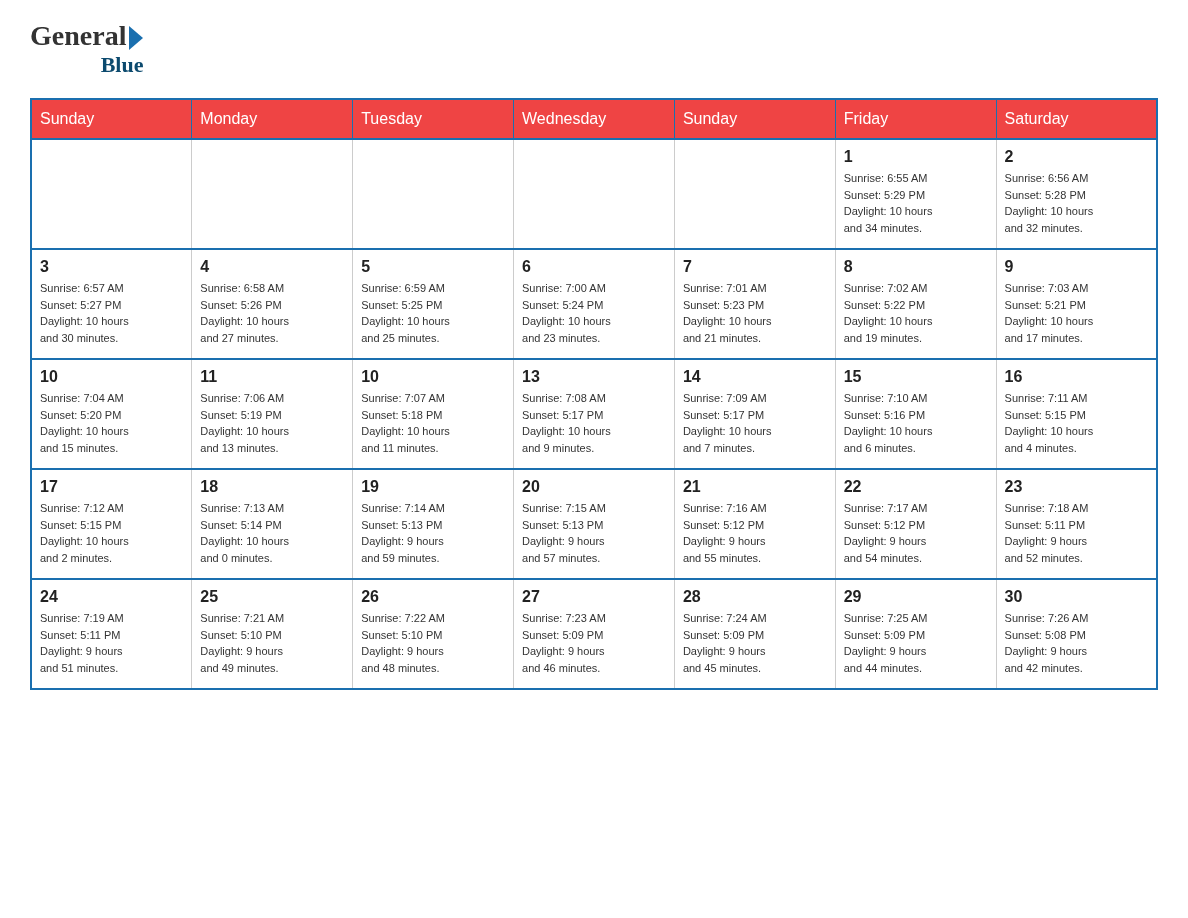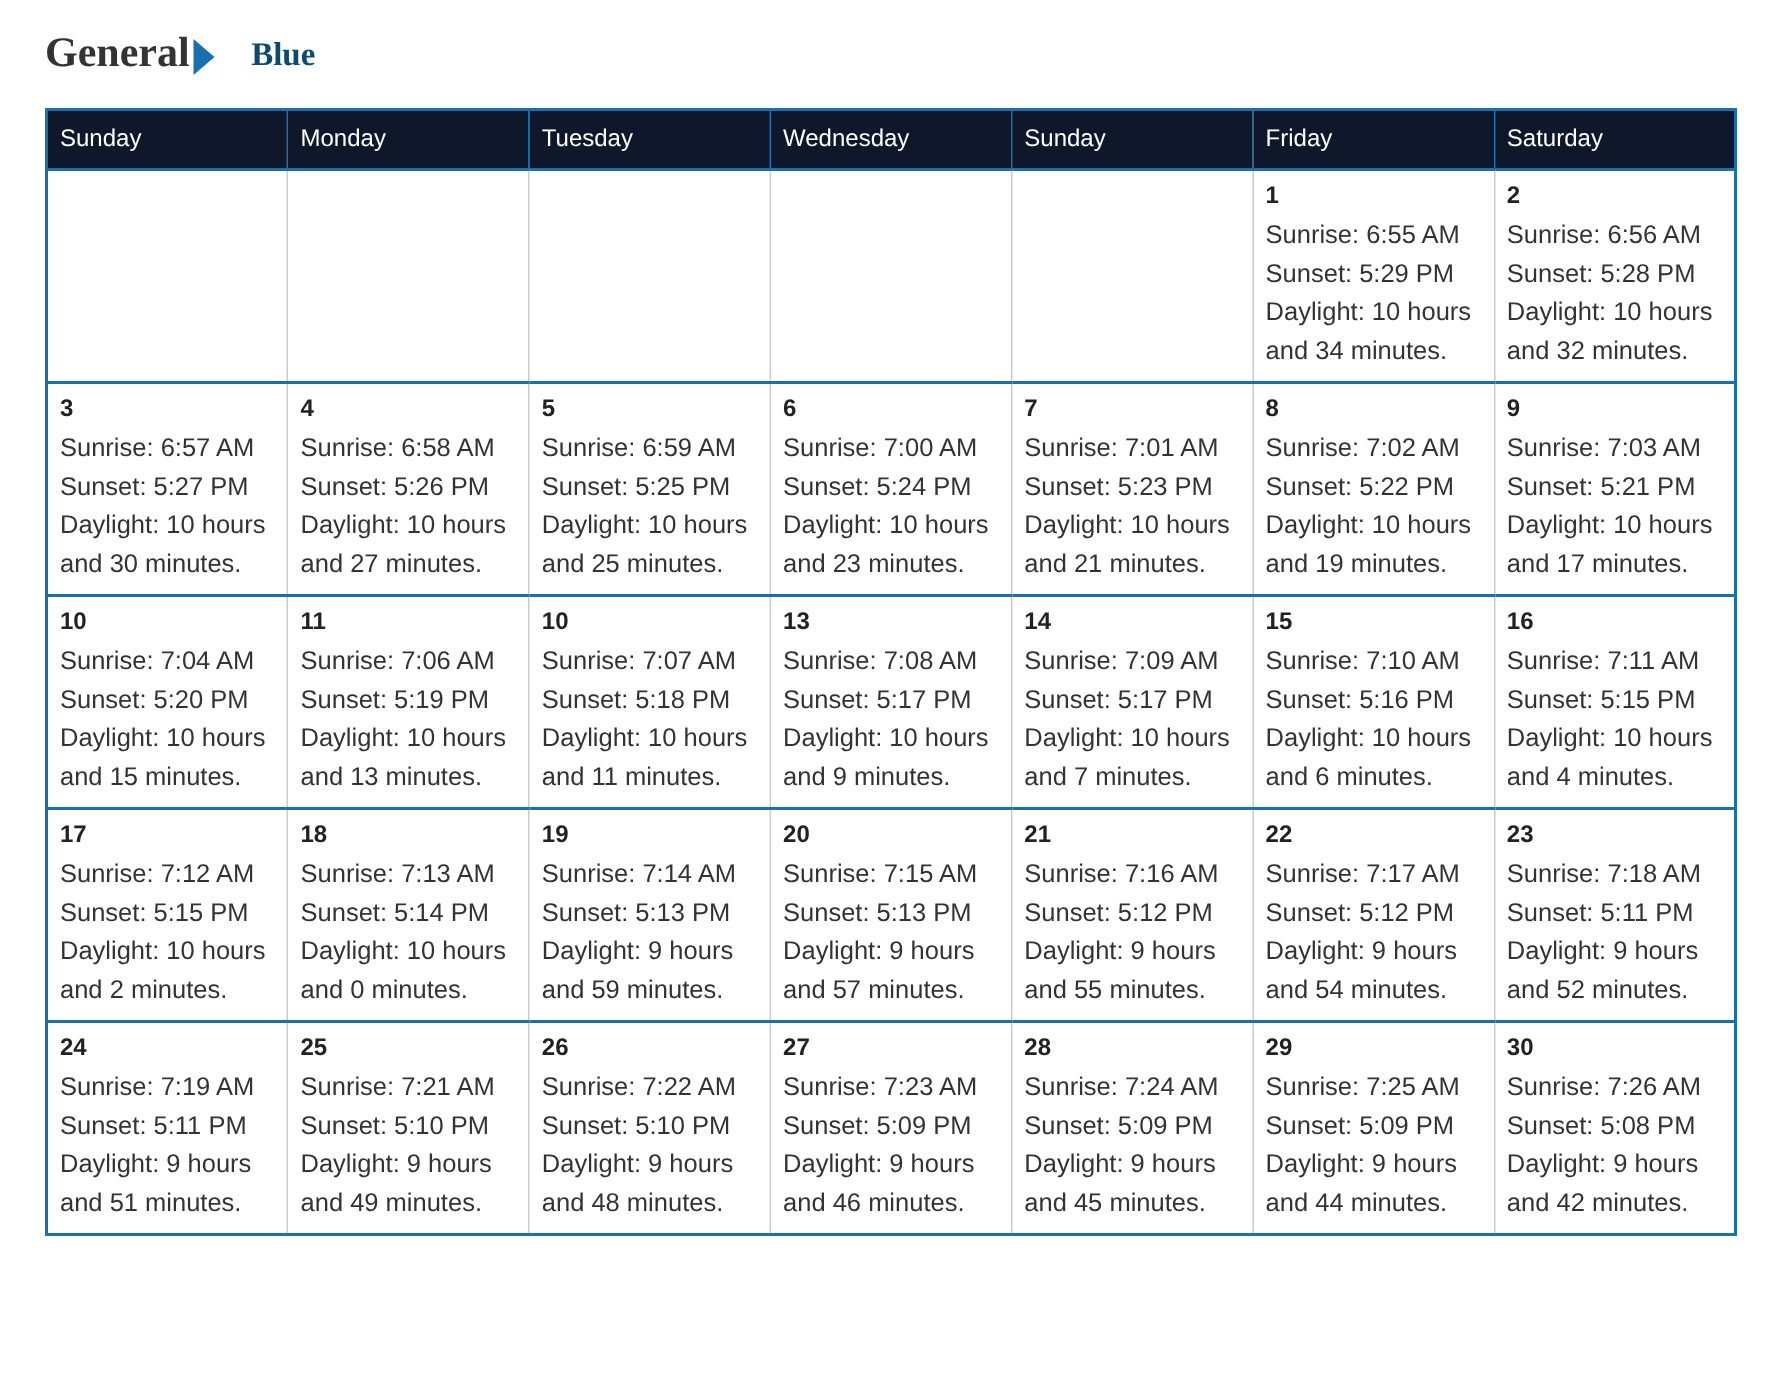--- a/index.html
+++ b/index.html
@@ -11,22 +11,22 @@
       padding: 20px 30px;
     }
     .header-area {
       display: flex;
       justify-content: space-between;
       align-items: flex-start;
       margin-bottom: 20px;
     }
     .logo {
       display: flex;
-      flex-direction: row;
-      align-items: center;
+      flex-direction: column;
+      align-items: flex-end;
     }
     .logo-top {
       display: flex;
       align-items: center;
     }
     .logo-general {
       font-size: 28px;
       font-weight: bold;
       color: #333;
       font-family: Georgia, serif;
@@ -61,21 +61,21 @@
       color: #555;
       font-family: Georgia, serif;
       margin-top: 2px;
     }
     .calendar {
       width: 100%;
       border-collapse: collapse;
       border: 2px solid #1a6faf;
     }
     .calendar th {
-      background-color: #0f172a;
+      background-color: #ef4444;
       color: #fff;
       font-size: 16px;
       font-weight: normal;
       padding: 10px 8px;
       text-align: left;
       border: 1px solid #1a6faf;
     }
     .calendar td {
       vertical-align: top;
       padding: 8px;
@@ -88,21 +88,21 @@
       background: #fff;
     }
     .day-number {
       font-size: 16px;
       font-weight: bold;
       color: #222;
       display: block;
       margin-bottom: 4px;
     }
     .day-info {
-      font-size: 17px;
+      font-size: 11px;
       line-height: 1.5;
       color: #333;
     }
     .empty-cell {
       background: #f9f9f9;
     }
     .week-row td {
       height: 110px;
     }
   </style>

